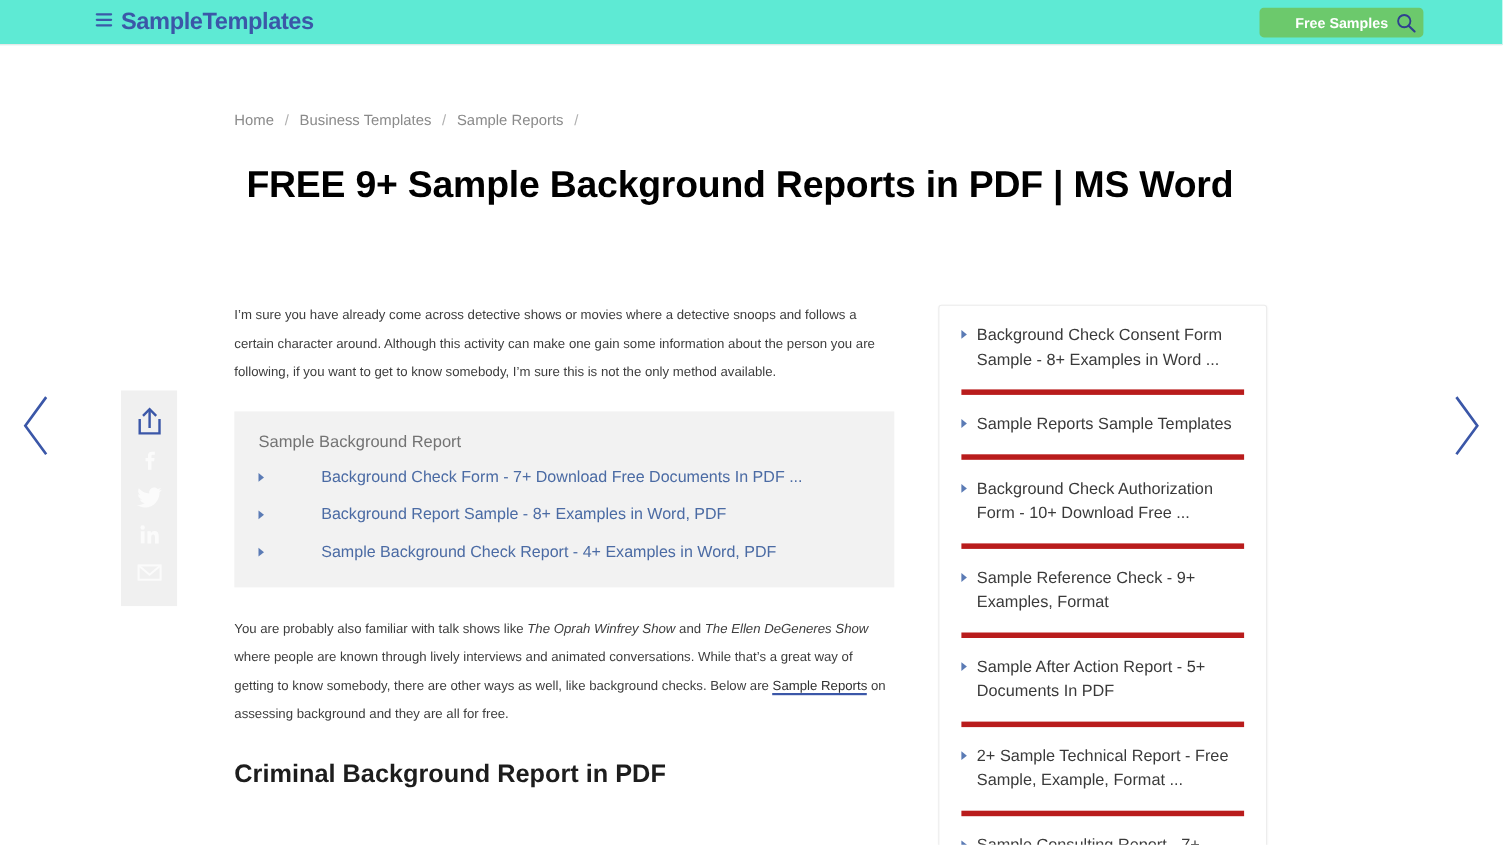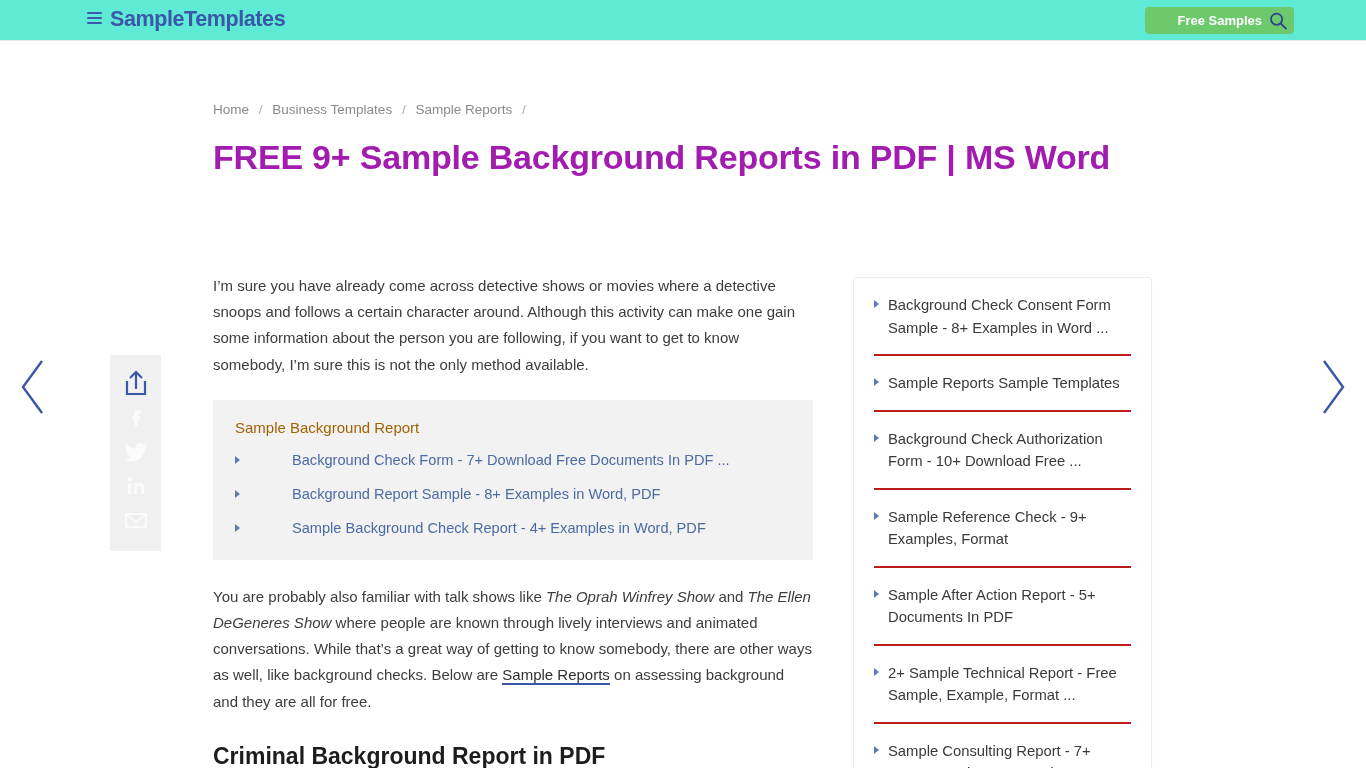--- a/index.html
+++ b/index.html
@@ -115,33 +115,33 @@
   }
   .breadcrumb .sep { margin: 0 6px; color: #b0b0b0; }
 
   .page-title {
     position: absolute;
     left: 211px; top: 90px;
     width: 900px;
     font-size: 34px;
     line-height: 48px;
     font-weight: bold;
-    color: #a21caf;
+    color: #000000;
     letter-spacing: -0.2px;
-    margin: 2px;
+    margin: 13px;
   }
 
   
   .main-col {
     position: absolute;
     left: 213px; top: 232px;
     width: 600px;
   }
   .body-par {
-    font-size: 15px;
+    font-size: 12px;
     line-height: 26.2px;
     color: #3d3d3d;
     margin: 0 0 22px 0;
   }
   .body-par em { font-style: italic; }
   .inline-link {
     color: #2f2f2f;
     text-decoration: none;
     border-bottom: 2px solid #3b57a8;
     cursor: pointer;
@@ -149,21 +149,21 @@
 
   
   .toc-box {
     background: #f2f2f2;
     padding: 19px 22px 22px 22px;
     margin: 0 0 24px 0;
     width: 600px;
   }
   .toc-title {
     font-size: 15px;
-    color: #a16207;
+    color: #737373;
     margin-bottom: 14px;
   }
   .toc-item {
     display: flex;
     align-items: flex-start;
     margin-bottom: 14px;
     cursor: pointer;
     gap: 44px;
   }
   .toc-item:last-child { margin-bottom: 0; }
@@ -197,21 +197,21 @@
     background: #ffffff;
     border: 1px solid #ececec;
     border-radius: 3px;
     box-shadow: 0 1px 2px rgba(0,0,0,0.03);
     padding: 0 20px;
   }
   .rr-item {
     display: flex;
     align-items: flex-start;
     padding: 16px 0 15px 0;
-    border-bottom: 2px solid #b91c1c;
+    border-bottom: 5px solid #b91c1c;
     cursor: pointer;
   }
   .rr-item:last-child { border-bottom: none; }
   .rr-item .bullet-tri {
     border-left-color: #5b7bb5;
     margin-top: 6px;
     margin-right: 9px;
   }
   .rr-label {
     font-size: 14.8px;

